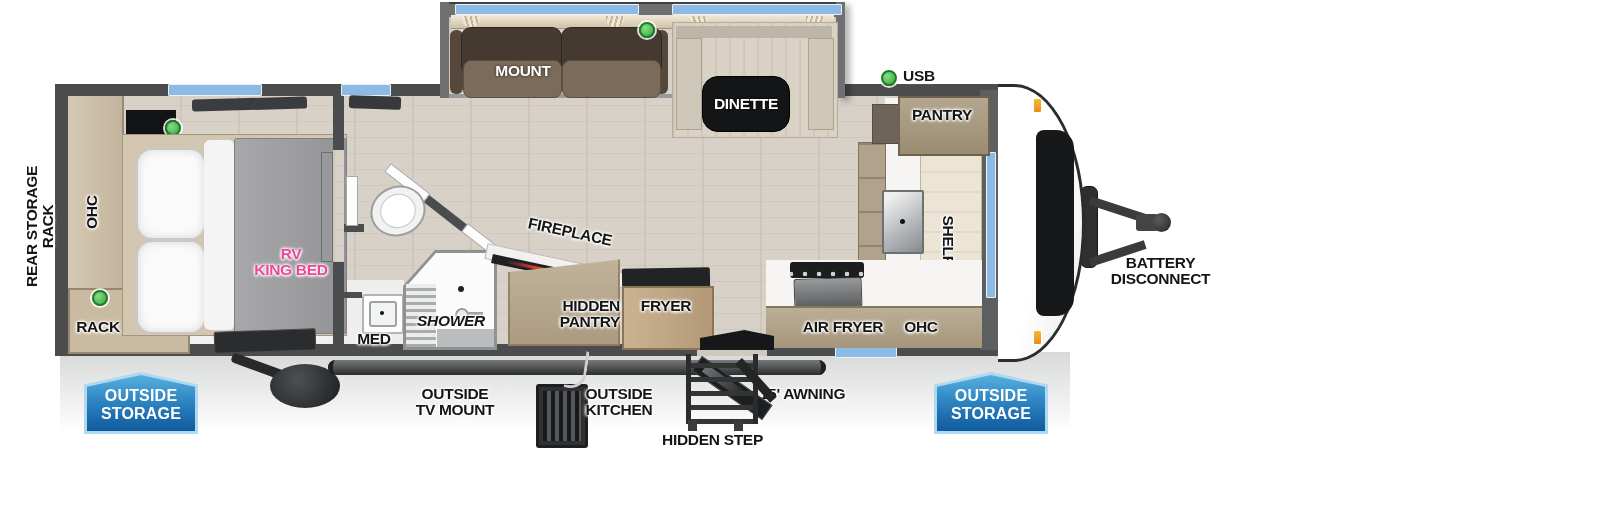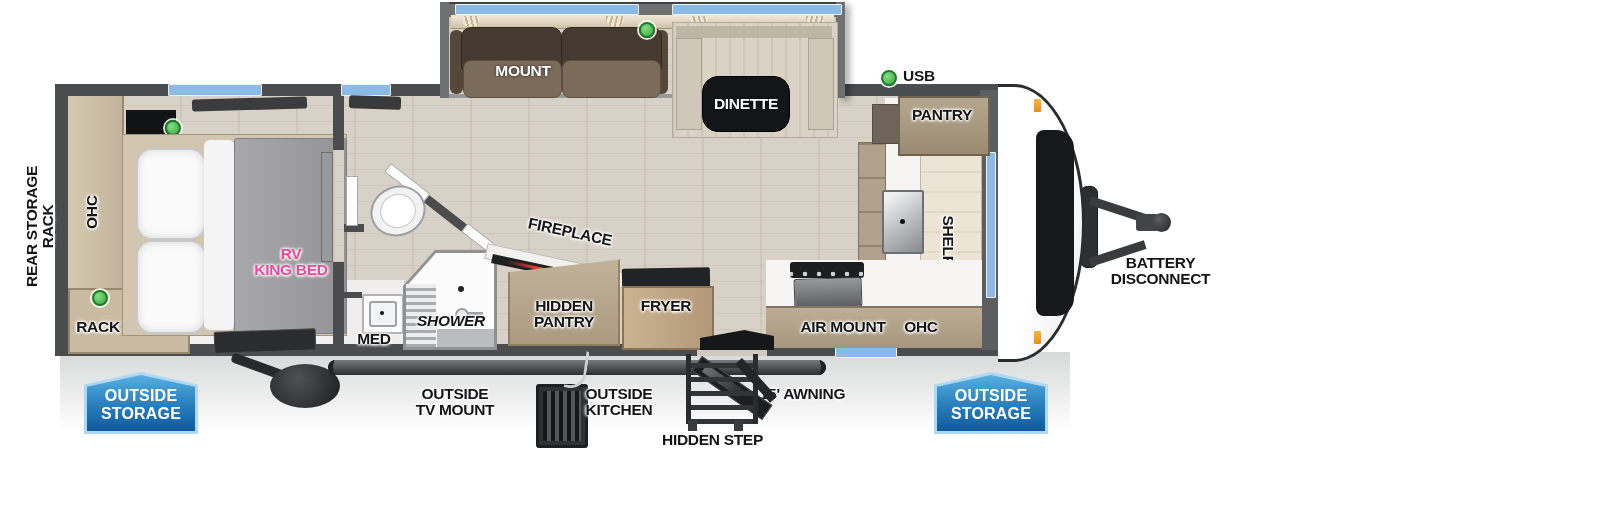--- a/index.html
+++ b/index.html
@@ -140,21 +140,21 @@
   <div class="lbl" style="left:405px;top:313px;width:92px;font-style:italic;">SHOWER</div>
 
   <div class="abs" style="left:486px;top:243px;width:142px;height:14px;background:#f2f1ef;border:1px solid #b8b8b8;transform:rotate(12deg);transform-origin:left center;"></div>
   <div class="abs" style="left:492px;top:254px;width:128px;height:9px;background:#1f2022;transform:rotate(12deg);transform-origin:left center;">
     <div class="abs" style="left:14px;top:3px;width:100px;height:3px;background:linear-gradient(90deg,rgba(0,0,0,0),#c33 25%,#f80 50%,#c33 75%,rgba(0,0,0,0));"></div>
   </div>
   <div class="lbl" style="left:506px;top:224px;width:128px;transform:rotate(12deg);">FIREPLACE</div>
 
   <div class="abs" style="left:508px;top:256px;width:112px;height:90px;clip-path:polygon(0 18%,100% 4%,100% 100%,0 100%);
               background:linear-gradient(180deg,#c2b39b,#ab9a80);box-shadow:inset 0 0 0 2px rgba(120,100,70,.55);"></div>
-  <div class="lbl pre" style="left:508px;top:298px;width:112px;">HIDDEN
+  <div class="lbl pre" style="left:508px;top:298px;width:112px;text-align:right;">HIDDEN
 PANTRY</div>
 
   <div class="abs" style="left:622px;top:268px;width:88px;height:22px;background:#222325;border-radius:2px;transform:rotate(-1deg);"></div>
   <div class="abs" style="left:622px;top:286px;width:88px;height:60px;background:linear-gradient(90deg,#cbb391,#b29877);border:2px solid #8a7356;"></div>
   <div class="lbl" style="left:622px;top:298px;width:88px;">FRYER</div>
 
   <div class="abs" style="left:884px;top:98px;width:36px;height:248px;background:#f6f5f3;border-left:1px solid #d8d6d2;"></div>
   <div class="abs" style="left:858px;top:142px;width:26px;height:162px;background:#b0a28c;border:1px solid #837459;
               background-image:repeating-linear-gradient(180deg,rgba(60,45,30,.25) 0 2px,transparent 2px 34px);"></div>
   <div class="abs" style="left:872px;top:104px;width:26px;height:38px;background:#6e645a;border:1px solid #554c42;"></div>
@@ -166,21 +166,21 @@
   <div class="abs" style="left:882px;top:190px;width:38px;height:60px;border:2px solid #6d7072;border-radius:2px;
               background:linear-gradient(145deg,#f0f0f0 10%,#b9bcbe 55%,#888b8d);">
     <div class="abs" style="left:16px;top:27px;width:5px;height:5px;border-radius:50%;background:#111;"></div>
   </div>
 
   <div class="abs" style="left:766px;top:260px;width:216px;height:52px;background:#f6f5f3;"></div>
   <div class="abs" style="left:790px;top:262px;width:74px;height:16px;background:#1c1d1f;border-radius:3px;
               background-image:radial-gradient(circle,#cfd2d4 2px,transparent 2.6px);background-size:14px 16px;background-position:8px 4px;"></div>
   <div class="abs" style="left:794px;top:278px;width:66px;height:28px;background:linear-gradient(180deg,#97999b,#5b5d5f);border:1px solid #414345;border-radius:3px;transform:rotate(-2deg);"></div>
   <div class="abs" style="left:766px;top:306px;width:216px;height:40px;background:linear-gradient(180deg,#bcae96,#a5967d);border-top:2px solid #84755c;"></div>
-  <div class="lbl" style="left:783px;top:319px;width:120px;">AIR MOUNT</div>
+  <div class="lbl" style="left:783px;top:319px;width:120px;">AIR FRYER</div>
   <div class="lbl" style="left:894px;top:319px;width:54px;">OHC</div>
 
   <div class="dot" style="left:881px;top:70px;"></div>
   <div class="lbl" style="left:903px;top:68px;width:40px;text-align:left;">USB</div>
 
   <div class="abs" style="left:1080px;top:186px;width:16px;height:80px;background:#2e2f31;border:1px solid #1a1b1c;border-radius:7px;"></div>
   <div class="abs" style="left:1090px;top:196px;width:58px;height:9px;background:#3a3b3d;transform:rotate(18deg);transform-origin:left center;"></div>
   <div class="abs" style="left:1090px;top:258px;width:58px;height:9px;background:#3a3b3d;transform:rotate(-18deg);transform-origin:left center;"></div>
   <div class="abs" style="left:1136px;top:214px;width:22px;height:17px;background:#424446;border-radius:3px;"></div>
   <div class="abs" style="left:1152px;top:213px;width:19px;height:19px;border-radius:50%;background:radial-gradient(circle at 35% 35%,#5a5c5e,#232426);"></div>

